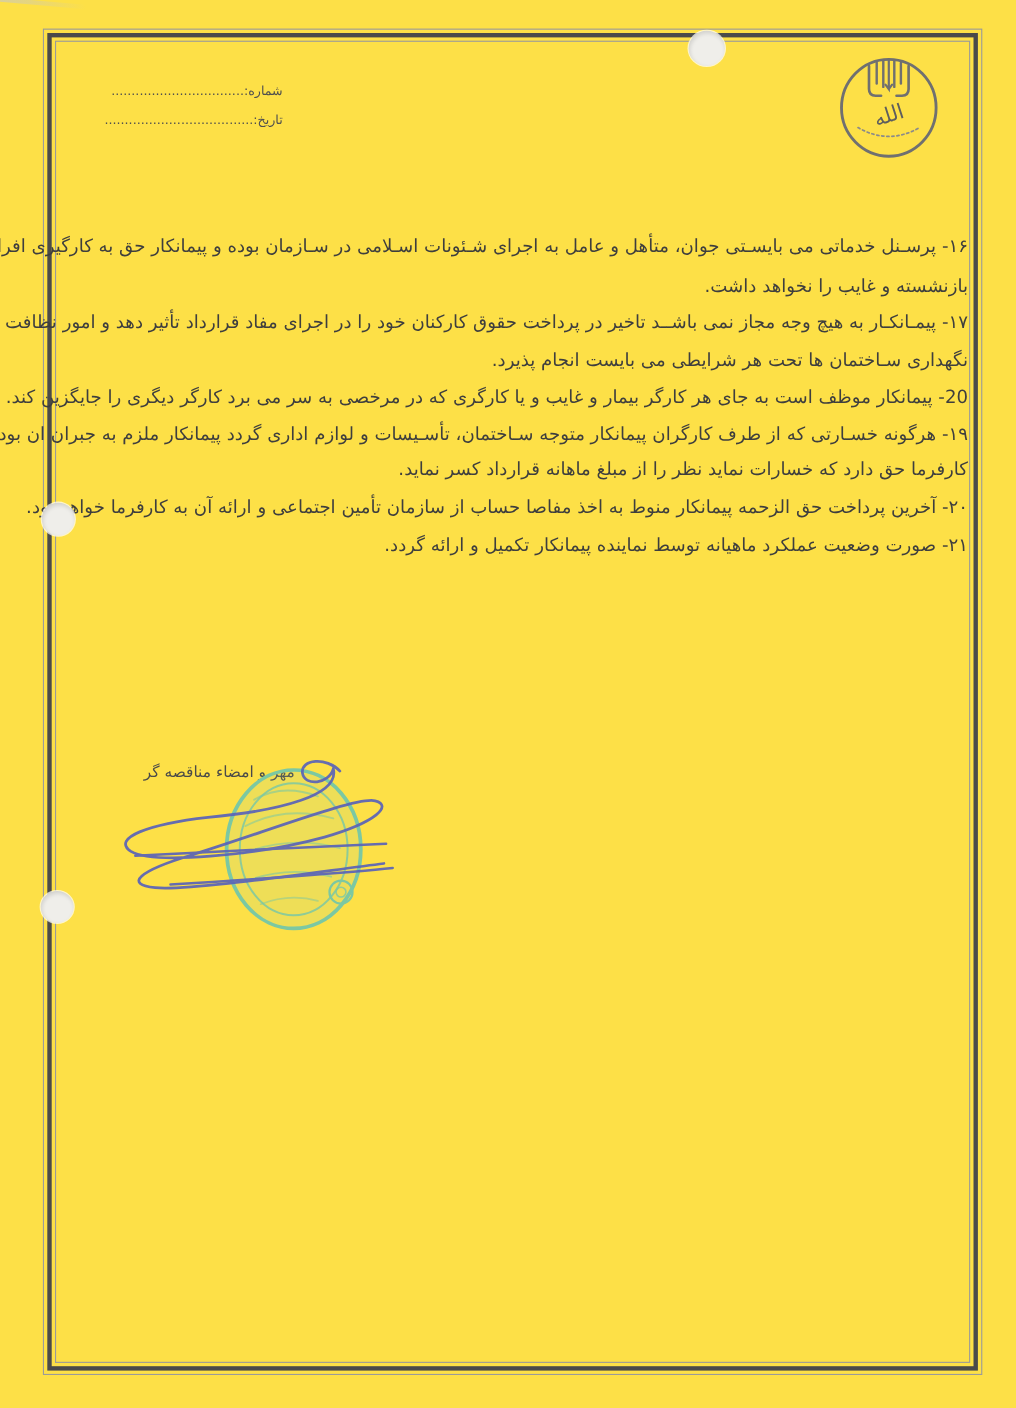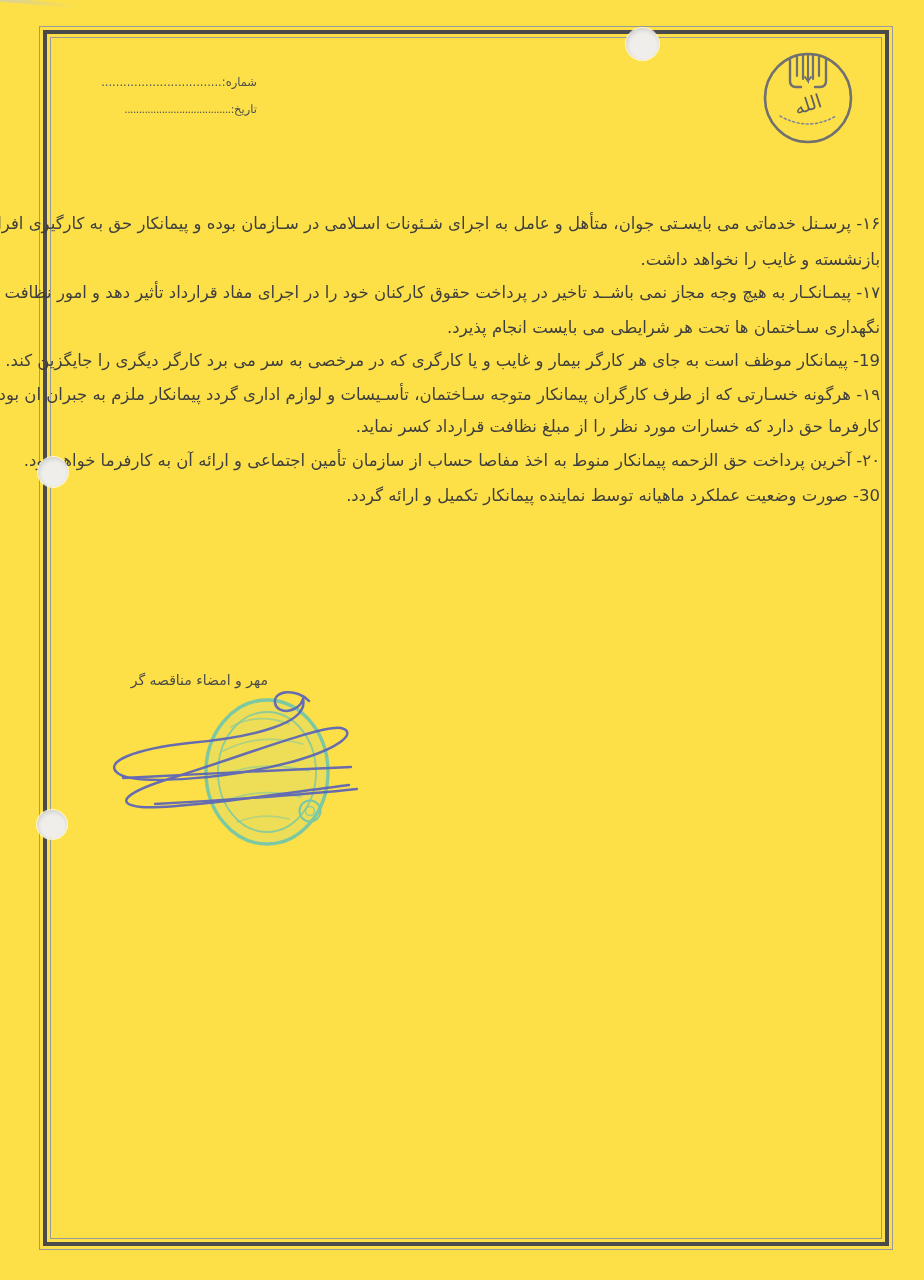--- a/index.html
+++ b/index.html
@@ -20,28 +20,28 @@
   
   .punch{position:absolute;border-radius:50%;background:#efeeea;
     box-shadow:inset 1px 2px 4px rgba(0,0,0,.13), 0 0 0 1px rgba(255,255,255,.7);z-index:6;}
   .punch-top{left:626px;top:28px;width:33px;height:32px;}
   .punch-left1{left:38px;top:457px;width:30px;height:30px;}
   .punch-left2{left:37px;top:810px;width:30px;height:29px;}
   
   .hdr-line{position:absolute;direction:rtl;white-space:nowrap;
     font-size:11.5px;letter-spacing:.3px;color:#4f4f4f;}
   .hdr-number{right:677px;top:75px;}
-  .hdr-date{right:677px;top:102px;font-family:Liberation Serif, serif;}
+  .hdr-date{right:677px;top:102px;}
   
   .emblem{position:absolute;left:760px;top:49px;width:96px;height:96px;}
   
   .cl{position:absolute;right:54px;direction:rtl;white-space:nowrap;
     font-size:16.5px;color:#3e3e3e;}
   
-  .sig-label{position:absolute;right:666px;top:672px;direction:rtl;white-space:nowrap;
+  .sig-label{position:absolute;right:666px;top:694px;direction:rtl;white-space:nowrap;
     font-size:14px;color:#4a4a4a;}
   .stamp-sig{position:absolute;left:95px;top:683px;width:265px;height:180px;}
 </style>
 </head>
 <body>
 
 <div class="page">
 
   <div class="smudge"></div>
 
@@ -70,25 +70,25 @@
       <path d="M59 8 v19" stroke-width="2.2"></path>
       <path d="M20 67 Q48 83 76 67" stroke-width="1.6" stroke-dasharray="2,2.6" stroke="#8a8a8a"></path>
     </g>
     <text x="48" y="62" font-size="19" fill="#5e5e5e" text-anchor="middle" transform="rotate(-18 48 56)">الله</text>
   </svg>
 
   <div class="cl" style="top:214px">۱۶- پرسـنل خدماتی می بایسـتی جوان، متأهل و عامل به اجرای شـئونات اسـلامی در سـازمان بوده و پیمانکار حق به کارگیری افراد</div>
   <div class="cl" style="top:250px">بازنشسته و غایب را نخواهد داشت.</div>
   <div class="cl" style="top:283px">۱۷- پیمـانکـار به هیچ وجه مجاز نمی باشــد تاخیر در پرداخت حقوق کارکنان خود را در اجرای مفاد قرارداد تأثیر دهد و امور نظافت و</div>
   <div class="cl" style="top:318px">نگهداری سـاختمان ها تحت هر شرایطی می بایست انجام پذیرد.</div>
-  <div class="cl" style="top:351px">19- پیمانکار موظف است به جای هر کارگر بیمار و غایب و یا کارگری که در مرخصی به سر می برد کارگر دیگری را جایگزین کند.</div>
+  <div class="cl" style="top:351px">20- پیمانکار موظف است به جای هر کارگر بیمار و غایب و یا کارگری که در مرخصی به سر می برد کارگر دیگری را جایگزین کند.</div>
   <div class="cl" style="top:385px">۱۹- هرگونه خسـارتی که از طرف کارگران پیمانکار متوجه سـاختمان، تأسـیسات و لوازم اداری گردد پیمانکار ملزم به جبران ان بوده و</div>
-  <div class="cl" style="top:417px">کارفرما حق دارد که خسارات مورد نظر را از  مبلغ نظافت قرارداد کسر نماید.</div>
+  <div class="cl" style="top:417px">کارفرما حق دارد که خسارات نماید نظر را از  مبلغ ماهانه قرارداد کسر نماید.</div>
   <div class="cl" style="top:451px">۲۰- آخرین پرداخت حق الزحمه پیمانکار منوط به اخذ مفاصا حساب از سازمان تأمین اجتماعی و ارائه آن به کارفرما خواهد بود.</div>
-  <div class="cl" style="top:486px">30- صورت وضعیت عملکرد ماهیانه توسط نماینده پیمانکار تکمیل و ارائه گردد.</div>
+  <div class="cl" style="top:486px">۲۱- صورت وضعیت عملکرد ماهیانه توسط نماینده پیمانکار تکمیل و ارائه گردد.</div>
 
   <div class="sig-label">مهر و امضاء مناقصه گر</div>
 
   <svg class="stamp-sig" viewBox="0 0 265 180">
 
     <g fill="none" stroke-linecap="round">
       <ellipse cx="172" cy="89" rx="61" ry="72" fill="rgba(150,210,182,0.14)" stroke-width="3.4" stroke="#7cc8a2"></ellipse>
       <ellipse cx="172" cy="89" rx="49" ry="60" stroke-width="1.8" opacity=".85" stroke="#7cc8a2"></ellipse>
       <path d="M136 44 q26 -15 58 -3" stroke-width="1.7" opacity=".6" stroke="#7cc8a2"></path>
       <path d="M128 68 q36 -19 80 -7" stroke-width="1.7" opacity=".55" stroke="#7cc8a2"></path>

